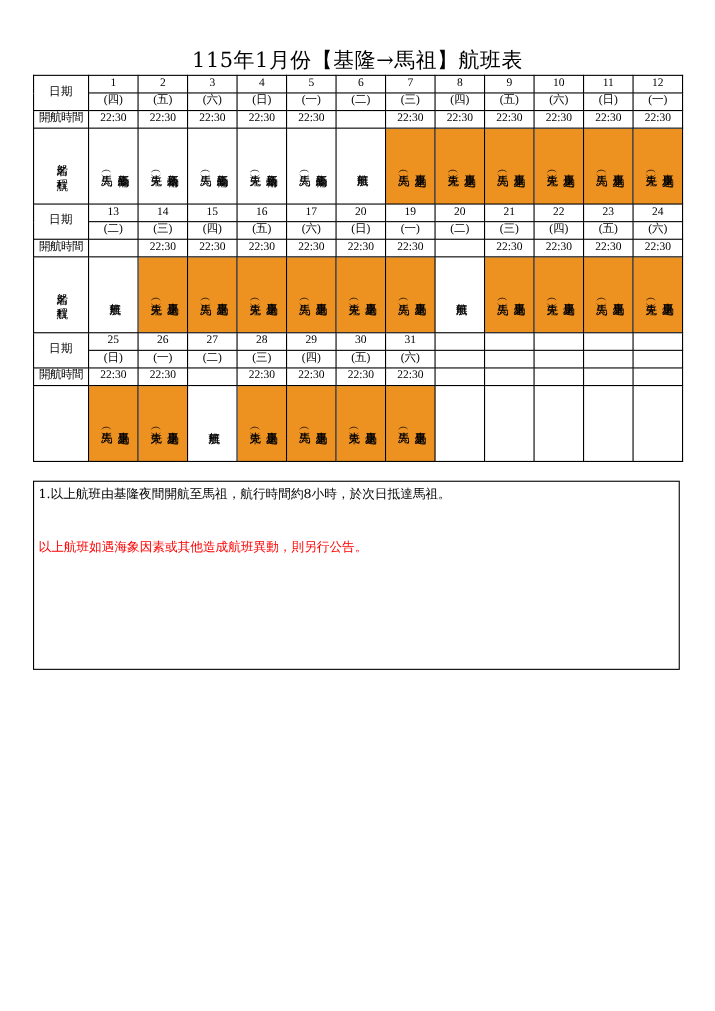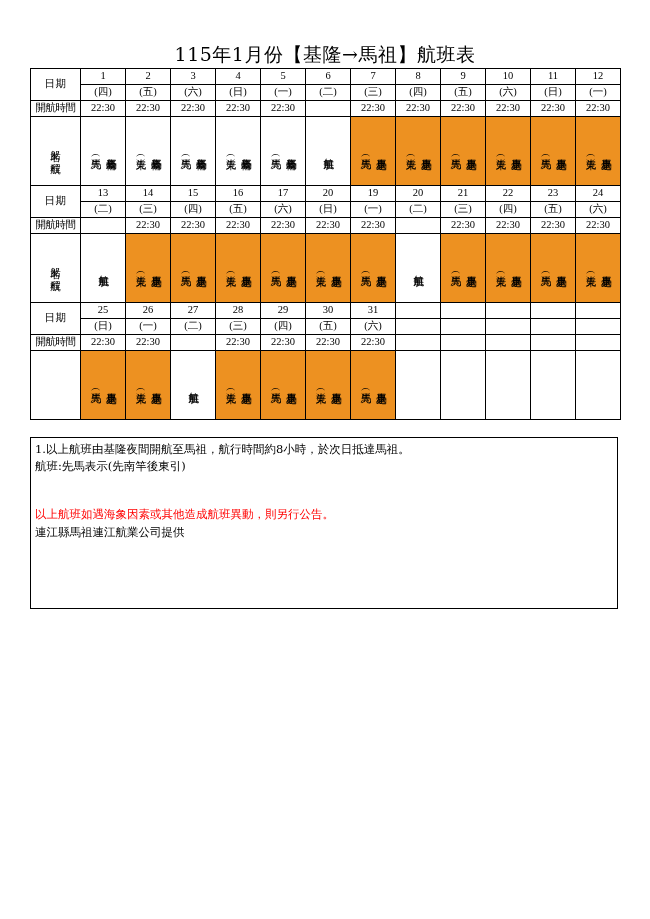--- a/index.html
+++ b/index.html
@@ -497,20 +497,18 @@
             <div class="cellbox">
               <span class="vtxt"></span>
             </div>
           </td>
         </tr>
       </tbody>
   </table>
 
   <div class="notes">
     <div class="ln">1.以上航班由基隆夜間開航至馬祖，航行時間約8小時，於次日抵達馬祖。</div>
-    <div class="ln">航班:先馬表示(先南竿後東引)</div>
     <div class="gap"></div>
     <div class="gap2"></div>
     <div class="ln red">以上航班如遇海象因素或其他造成航班異動，則另行公告。</div>
-    <div class="ln">連江縣馬祖連江航業公司提供</div>
   </div>
 
 </div>
 
 </body></html>

